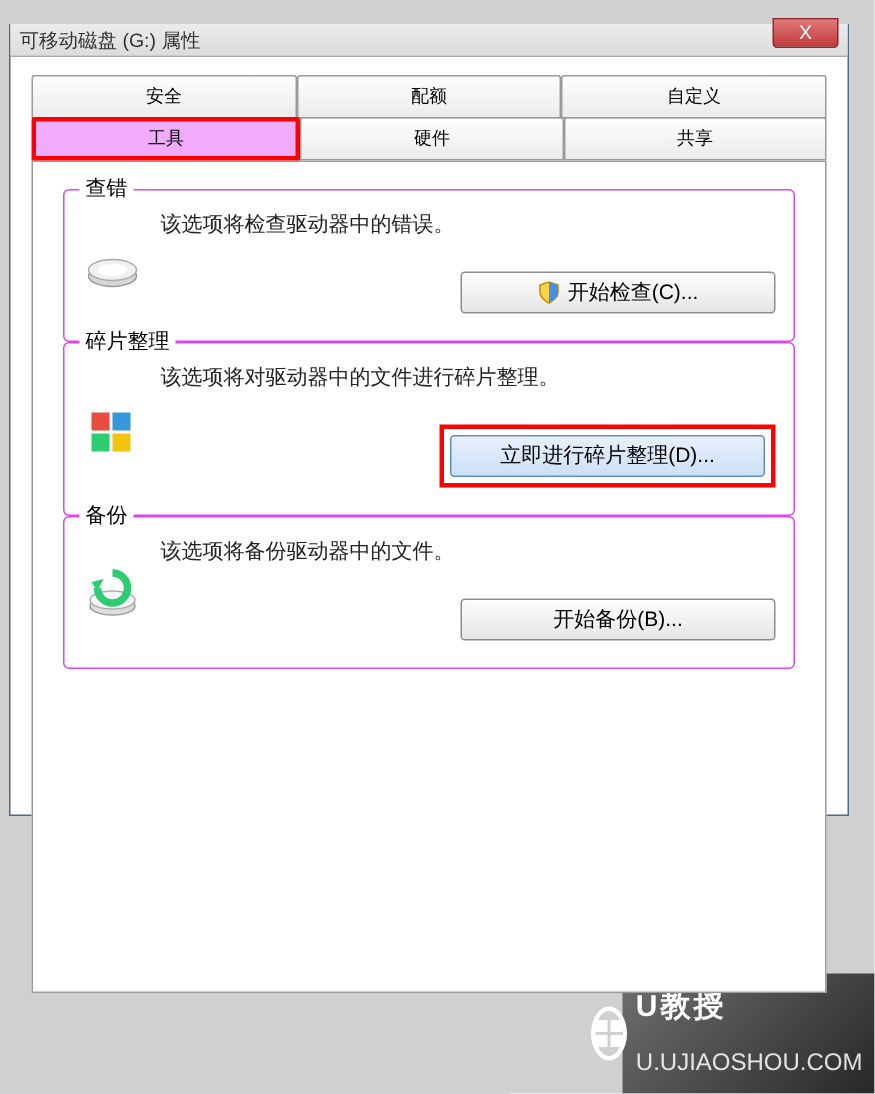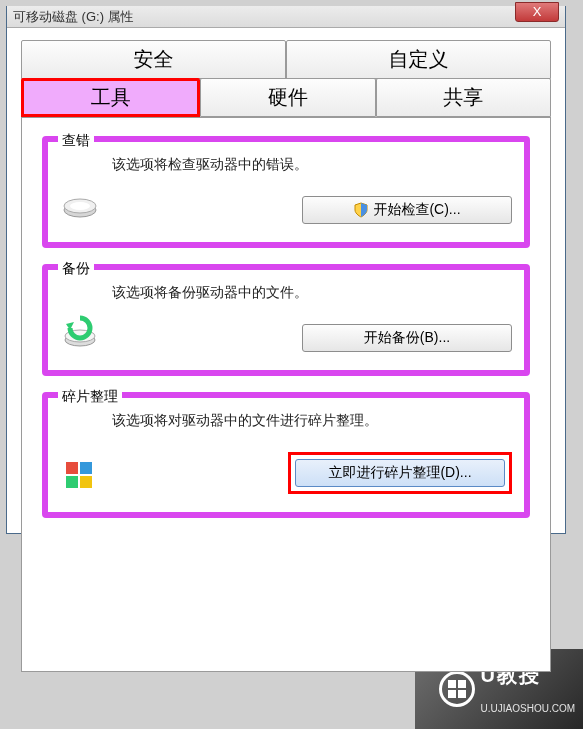--- a/index.html
+++ b/index.html
@@ -6,21 +6,21 @@
 body {
   font-family: "Microsoft YaHei", "SimSun", Tahoma, sans-serif;
   background: #d0d0d0;
   width: 583px;
   height: 729px;
   position: relative;
   overflow: hidden;
 }
 .window {
   position: absolute;
-  left: 6px; top: 6px;
+  left: 6px; top: 16px;
   width: 560px;
   height: 528px;
   background: #fff;
   border: 1px solid #4a6a8a;
   border-top: none;
 }
 .titlebar {
   height: 22px;
   background: linear-gradient(#ececec, #dcdcdc);
   border-bottom: 1px solid #aaa;
@@ -49,21 +49,21 @@
 }
 .tabstrip {
   position: relative;
 }
 .tab-row { display: flex; }
 .tab {
   flex: 1;
   text-align: center;
   border: 1px solid #9a9a9a;
   background: linear-gradient(#fdfdfd, #ececec);
-  font-size: 20px;
+  font-size: 12px;
   padding: 5px 0;
   cursor: pointer;
   border-radius: 2px 2px 0 0;
   position: relative;
 }
 .tab.row1 { margin-bottom: -1px; }
 .tab.active {
   background: #f0abfc;
   z-index: 2;
 }
@@ -73,36 +73,36 @@
 }
 .panel {
   border: 1px solid #9a9a9a;
   background: #fff;
   padding: 18px 20px 20px 20px;
   min-height: 555px;
   position: relative;
   z-index: 1;
 }
 .groupbox {
-  border: 6px solid #d946ef;
+  border: 1px solid #d946ef;
   border-radius: 4px;
   padding: 14px 12px 18px 12px;
-  margin-bottom: 16px;
+  margin-bottom: 0;
   position: relative;
 }
 .group-title {
   position: absolute;
   top: -10px; left: 10px;
   background: #fff;
   padding: 0 4px;
   font-size: 14px;
 }
 .group-body {
   display: flex;
-  align-items: flex-end;
+  align-items: center;
   gap: 12px;
 }
 .icon-slot {
   width: 40px; height: 40px;
   flex-shrink: 0;
   margin-top: 6px;
 }
 .group-text {
   flex: 1;
 }
@@ -174,37 +174,38 @@
 }
 .wm-grid {
   display: grid;
   grid-template-columns: 8px 8px;
   grid-template-rows: 8px 8px;
   gap: 2px;
 }
 .wm-grid span { background: #fff; }
 .wm-text { color: #fff; font-size: 13px; line-height: 1.2; text-align: left; }
 .wm-text .big { font-size: 20px; font-weight: bold; letter-spacing: 2px; }
-.wm-text .url { font-size: 10px; opacity: .85; margin-top: 16px; }
+.wm-text .url { font-size: 16px; opacity: .85; margin-top: 16px; }
 </style>
 </head>
 <body>
 
 <div class="window">
   <div class="titlebar">
     <span>可移动磁盘 (G:) 属性</span>
   </div>
   <div class="close-btn">
     <span>X</span>
   </div>
 
   <div class="content">
     <div class="tabstrip">
       <div class="tab-row">
         <div class="tab row1"><span>安全</span></div>
+        <div class="tab row1"><span>配额</span></div>
         <div class="tab row1"><span>自定义</span></div>
       </div>
       <div class="tab-row">
         <div class="tab active highlight-tools"><span>工具</span></div>
         <div class="tab"><span>硬件</span></div>
         <div class="tab"><span>共享</span></div>
       </div>
     </div>
 
     <div class="panel">
@@ -228,20 +229,44 @@
                     <path d="M8 1 L14 3 V8 C14 12 8 15 8 15 V1 Z" fill="#4a90e2"></path>
                   </svg>
                 <span>开始检查(C)...</span>
               </button>
             </div>
           </div>
         </div>
       </div>
 
       <div class="groupbox">
+        <div class="group-title">碎片整理</div>
+        <div class="group-body">
+          <div class="icon-slot">
+            <svg viewBox="0 0 40 40">
+                <rect x="6" y="8" width="12" height="12" fill="#e74c3c"></rect>
+                <rect x="20" y="8" width="12" height="12" fill="#3498db"></rect>
+                <rect x="6" y="22" width="12" height="12" fill="#2ecc71"></rect>
+                <rect x="20" y="22" width="12" height="12" fill="#f1c40f"></rect>
+              </svg>
+          </div>
+          <div class="group-text">
+            <div class="desc">该选项将对驱动器中的文件进行碎片整理。</div>
+            <div class="btn-row">
+              <span class="highlight-defrag">
+                <button class="win-btn">
+                  <span>立即进行碎片整理(D)...</span>
+                </button>
+              </span>
+            </div>
+          </div>
+        </div>
+      </div>
+
+      <div class="groupbox">
         <div class="group-title">备份</div>
         <div class="group-body">
           <div class="icon-slot">
             <svg viewBox="0 0 40 40">
                 <ellipse cx="20" cy="28" rx="15" ry="6" fill="#ddd" stroke="#999"></ellipse>
                 <ellipse cx="20" cy="24" rx="15" ry="6" fill="#f5f5f5" stroke="#aaa"></ellipse>
                 <path d="M20 6 A10 10 0 1 1 10 16" fill="none" stroke="#2ecc71" stroke-width="5"></path>
                 <path d="M6 12 L10 18 L14 10 Z" fill="#2ecc71"></path>
               </svg>
           </div>
@@ -249,44 +274,20 @@
             <div class="desc">该选项将备份驱动器中的文件。</div>
             <div class="btn-row">
               <button class="win-btn">
                 <span>开始备份(B)...</span>
               </button>
             </div>
           </div>
         </div>
       </div>
 
-      <div class="groupbox">
-        <div class="group-title">碎片整理</div>
-        <div class="group-body">
-          <div class="icon-slot">
-            <svg viewBox="0 0 40 40">
-                <rect x="6" y="8" width="12" height="12" fill="#e74c3c"></rect>
-                <rect x="20" y="8" width="12" height="12" fill="#3498db"></rect>
-                <rect x="6" y="22" width="12" height="12" fill="#2ecc71"></rect>
-                <rect x="20" y="22" width="12" height="12" fill="#f1c40f"></rect>
-              </svg>
-          </div>
-          <div class="group-text">
-            <div class="desc">该选项将对驱动器中的文件进行碎片整理。</div>
-            <div class="btn-row">
-              <span class="highlight-defrag">
-                <button class="win-btn">
-                  <span>立即进行碎片整理(D)...</span>
-                </button>
-              </span>
-            </div>
-          </div>
-        </div>
-      </div>
-
     </div>
   </div>
 
   <div class="dialog-buttons">
     <button class="dialog-btn"><span>确定</span></button>
     <button class="dialog-btn"><span>取消</span></button>
   </div>
 </div>
 
 <div class="watermark">

